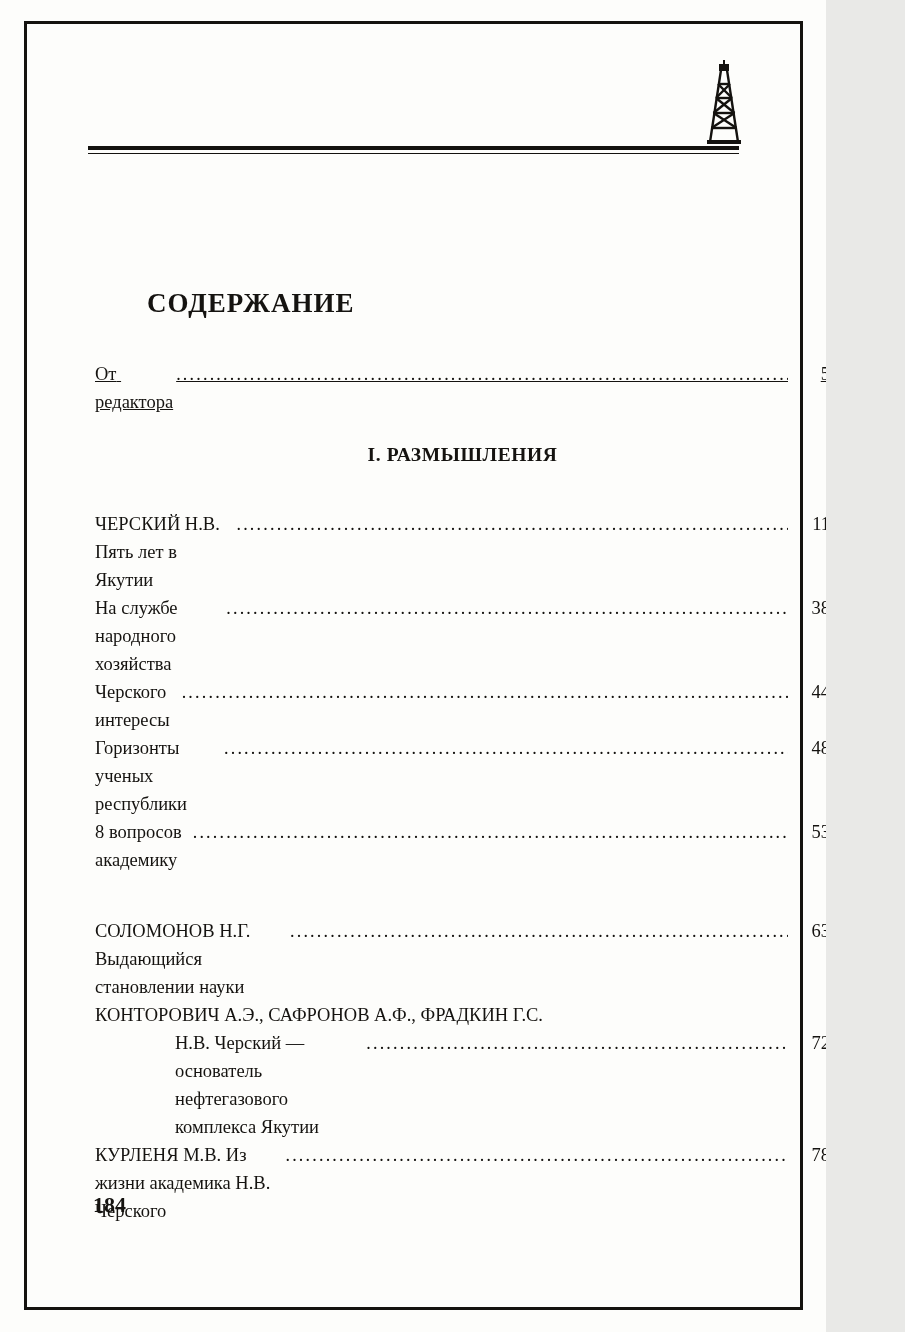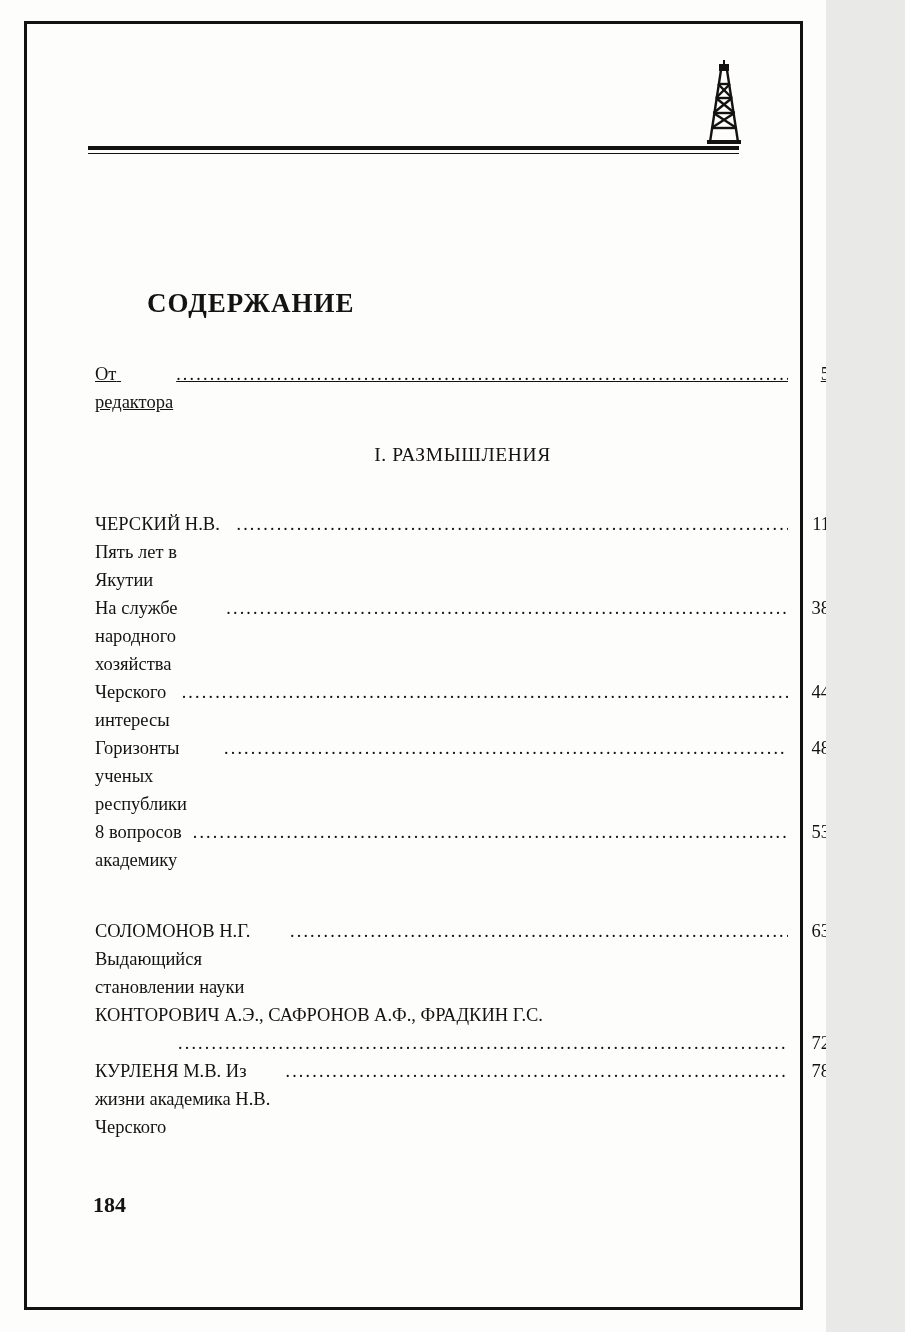--- a/index.html
+++ b/index.html
@@ -34,21 +34,21 @@
     font-size: 27px;
     font-weight: bold;
     letter-spacing: 1px;
     line-height: 30px;
   }
   .intro { margin-top: 42px; text-decoration: underline; }
   .section-heading {
     margin: 27px 0 0 0;
     text-align: center;
     font-size: 19.5px;
-    font-weight: normal;
+    font-weight: bold;
     letter-spacing: 0.6px;
     line-height: 24px;
   }
   .section-entries { margin-top: 43px; }
   .entry { margin: 0; }
   .entry-line {
     display: flex;
     align-items: baseline;
     line-height: 28px;
     font-size: 18.5px;
@@ -169,20 +169,21 @@
               <span class="entry-text">СОЛОМОНОВ Н.Г. Выдающийся становлении науки</span>
               <span class="leader"></span>
               <span class="entry-page">63</span>
             </div>
           </div>
           <div class="entry">
             <div class="entry-line">
               <span class="entry-text">КОНТОРОВИЧ А.Э., САФРОНОВ А.Ф., ФРАДКИН Г.С.</span>
             </div>
             <div class="entry-line cont">
+              <span class="entry-text">Н.В. Черский — основатель нефтегазового комплекса Якутии</span>
               <span class="leader"></span>
               <span class="entry-page">72</span>
             </div>
           </div>
           <div class="entry">
             <div class="entry-line">
               <span class="entry-text">КУРЛЕНЯ М.В. Из жизни академика Н.В. Черского</span>
               <span class="leader"></span>
               <span class="entry-page">78</span>
             </div>

